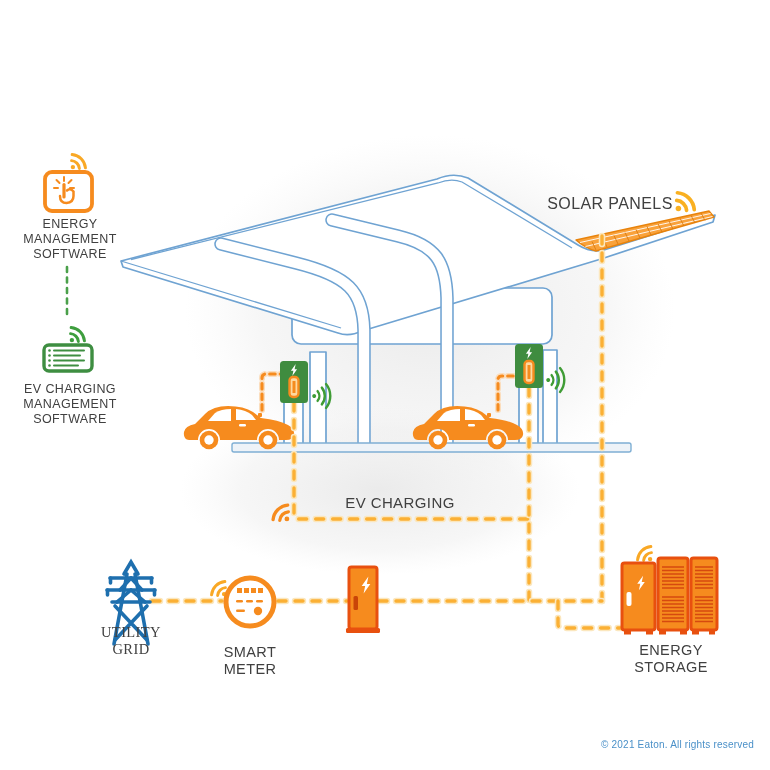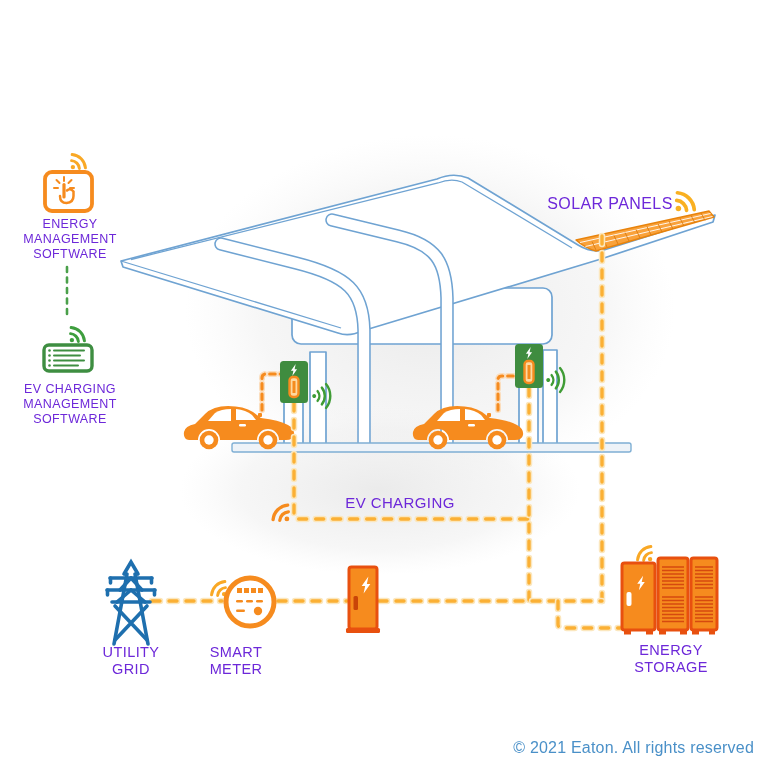--- a/index.html
+++ b/index.html
@@ -1,24 +1,24 @@
 <!DOCTYPE html>
 <html><head>
 <meta charset="utf-8">
 <style>
   html,body{margin:0;padding:0;background:#ffffff;}
   #stage{position:relative;width:770px;height:770px;background:#ffffff;overflow:hidden;
          font-family:"Liberation Sans", sans-serif;}
   #scene{position:absolute;left:0;top:0;}
-  .lbl{position:absolute;color:#6d28d9;text-align:center;white-space:pre-line;
+  .lbl{position:absolute;color:#404040;text-align:center;white-space:pre-line;
        letter-spacing:0.4px;line-height:15px;font-size:12.5px;}
   .lbl-big{font-size:15px;line-height:18px;}
   .lbl-bottom{font-size:14.5px;line-height:17px;}
   .lbl-solar{font-size:16px;line-height:18px;}
-  .copyright{position:absolute;color:#4A90C8;font-size:16px;letter-spacing:0.2px;
+  .copyright{position:absolute;color:#4A90C8;font-size:10px;letter-spacing:0.2px;
              white-space:pre;}
   .wdot{stroke:none;fill:currentColor;}
   .warc{fill:none;stroke:currentColor;stroke-width:3.1;stroke-linecap:round;}
   .ydash-halo{fill:none;stroke:#FBE7BE;stroke-width:6.5;stroke-dasharray:8 9;stroke-linecap:round;}
   .ydash{fill:none;stroke:#FBB034;stroke-width:3.4;stroke-dasharray:8 9;stroke-linecap:round;}
   .odash-halo{fill:none;stroke:#FBDDBC;stroke-width:6;stroke-dasharray:5.5 5;stroke-linecap:round;}
   .odash{fill:none;stroke:#F68B1E;stroke-width:3.1;stroke-dasharray:5.5 5;stroke-linecap:round;}
   .gdash{fill:none;stroke:#4AA04A;stroke-width:2.6;stroke-dasharray:5 5.5;stroke-linecap:round;}
   .struct{fill:#ffffff;stroke:#6FA3D2;stroke-width:1.7;stroke-linejoin:round;}
   .structline{fill:none;stroke:#6FA3D2;stroke-width:1.3;}
@@ -254,24 +254,24 @@
 SOFTWARE</div>
 
 <div class="lbl" style="left:10px;top:382px;width:120px;">EV CHARGING
 MANAGEMENT
 SOFTWARE</div>
 
 <div class="lbl lbl-solar" style="left:530px;top:195px;width:160px;">SOLAR PANELS</div>
 
 <div class="lbl lbl-big" style="left:330px;top:494px;width:140px;">EV CHARGING</div>
 
-<div class="lbl lbl-bottom" style="left:71px;top:644px;width:120px;">UTILITY
+<div class="lbl lbl-bottom" style="left:71px;top:624px;width:120px;font-family:Liberation Serif, serif;">UTILITY
 GRID</div>
 
-<div class="lbl lbl-bottom" style="left:176px;top:644px;width:120px;">SMART
+<div class="lbl lbl-bottom" style="left:190px;top:644px;width:120px;">SMART
 METER</div>
 
 
 <div class="lbl lbl-bottom" style="left:611px;top:642px;width:120px;">ENERGY
 STORAGE</div>
 
 <div class="copyright" style="right:16px;top:739px;">© 2021 Eaton. All rights reserved</div>
 
 </div>
 

